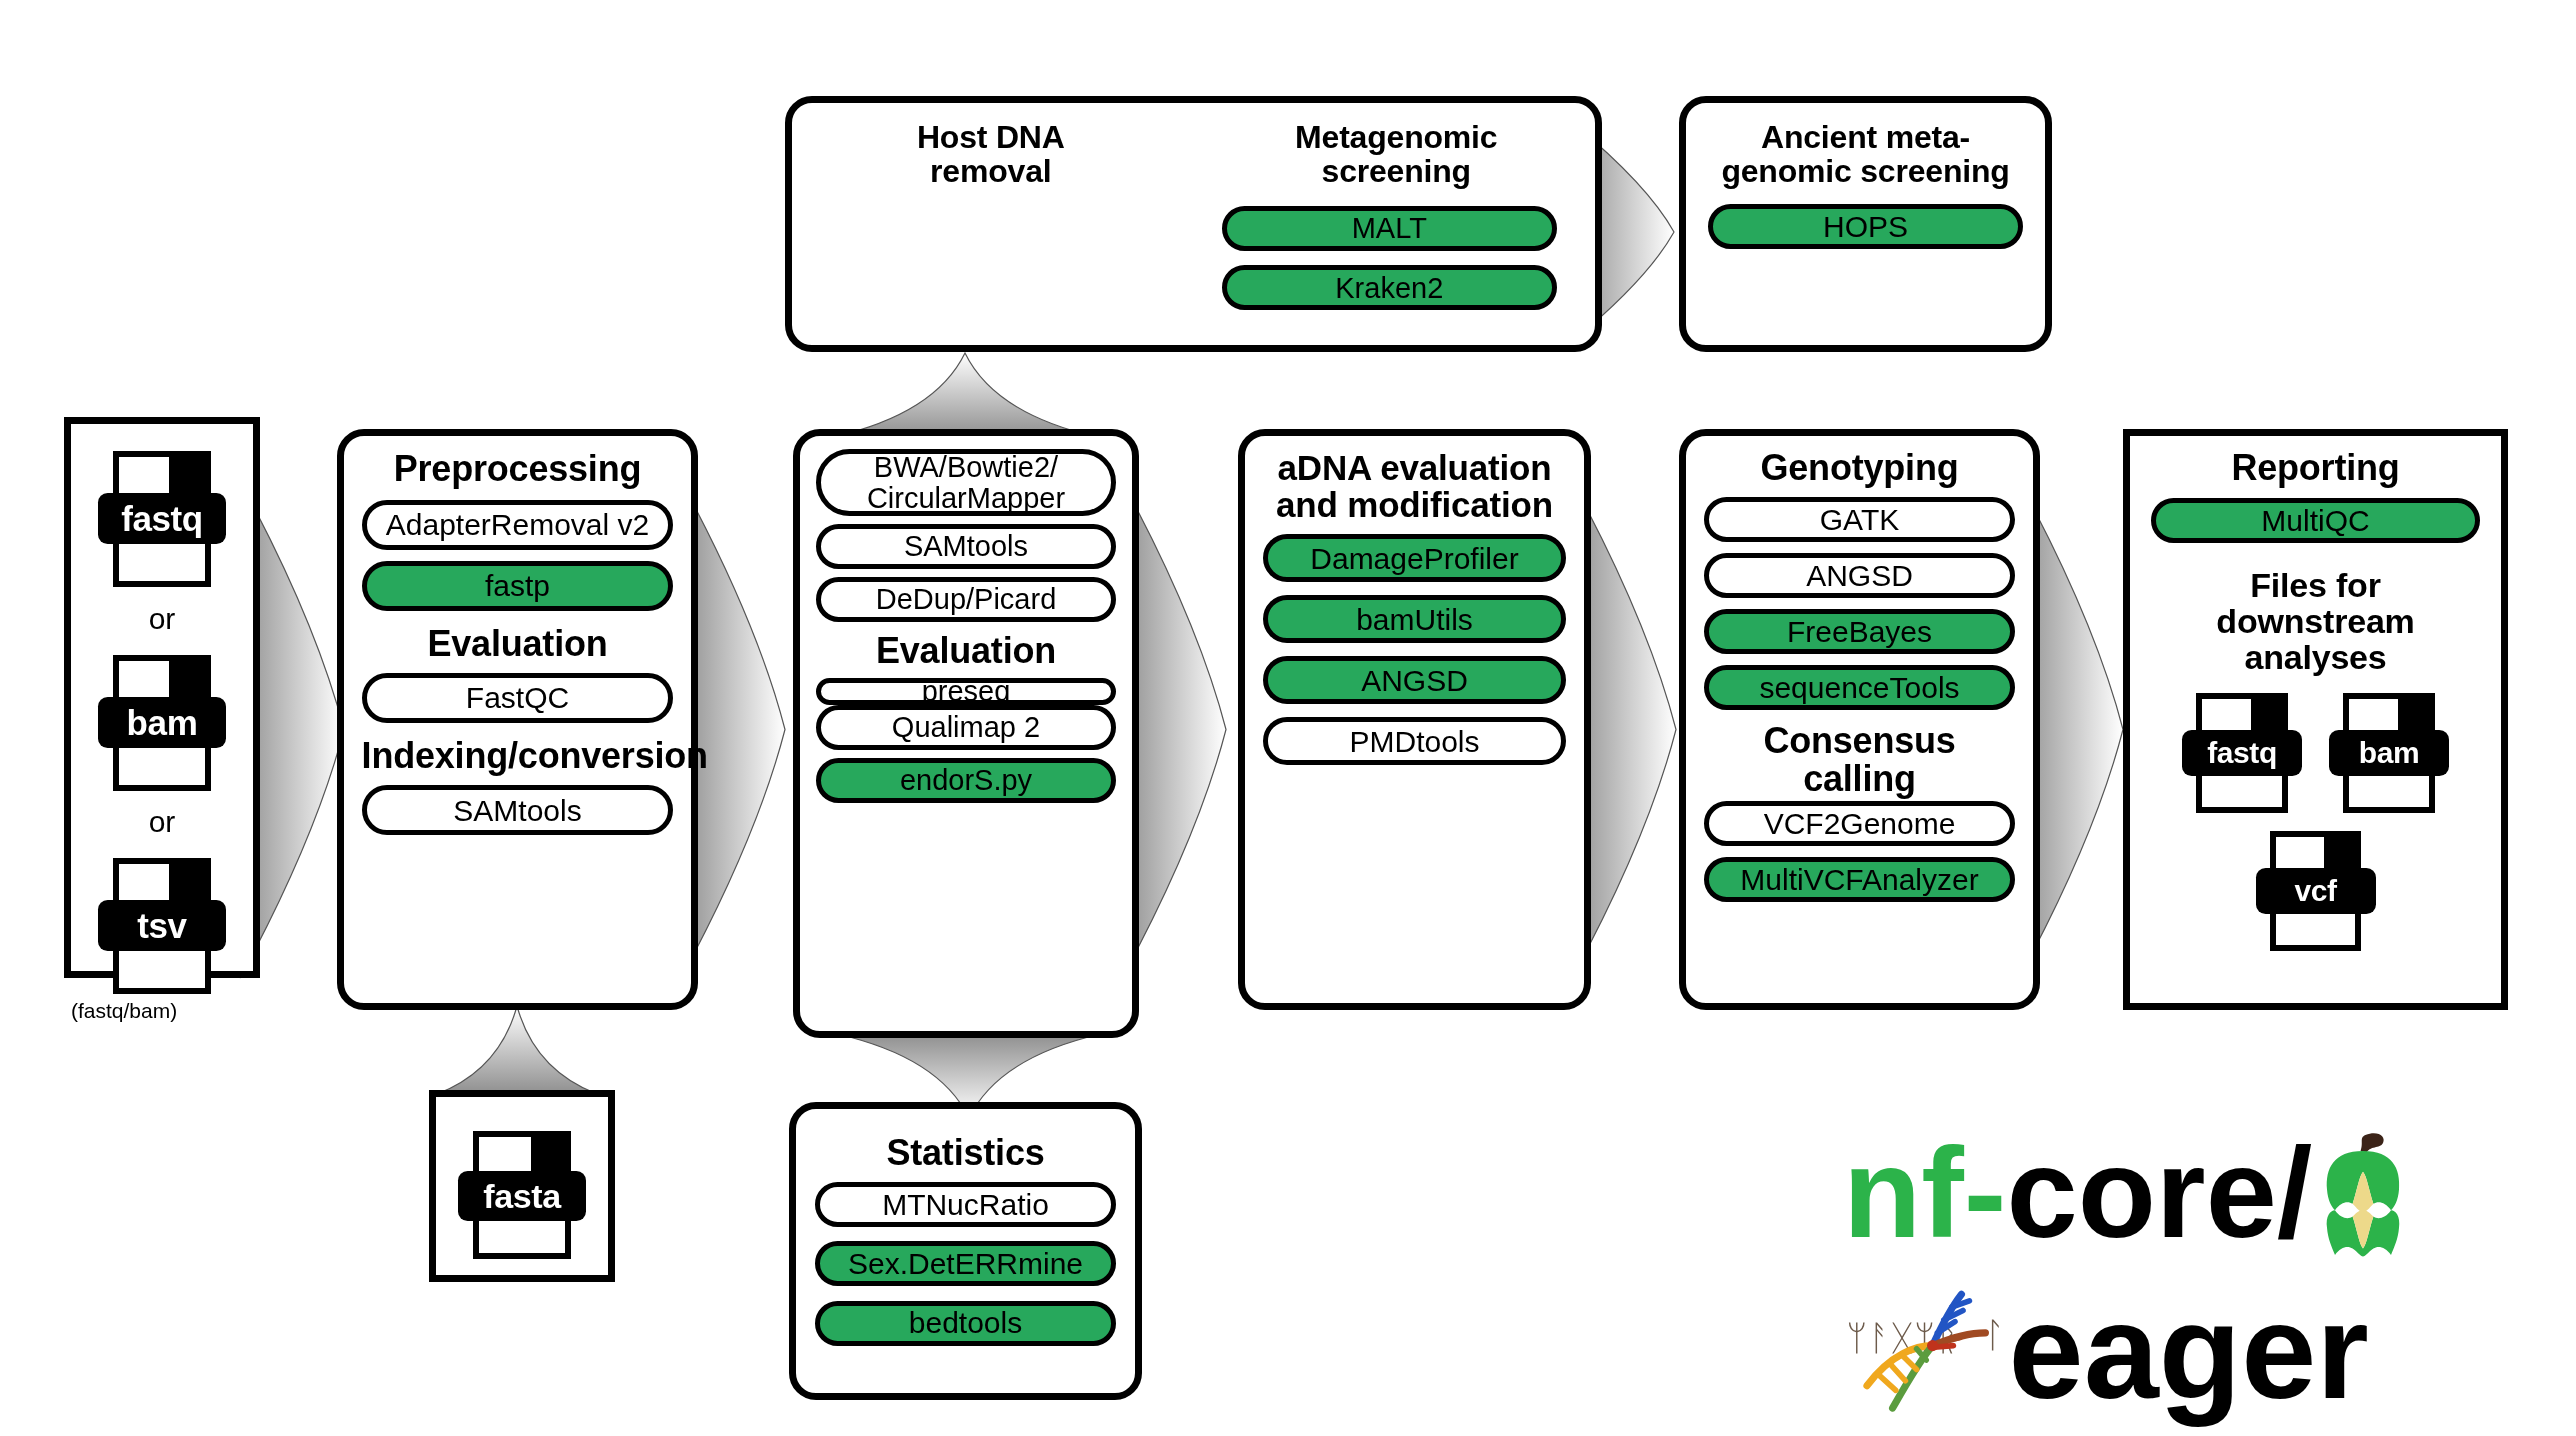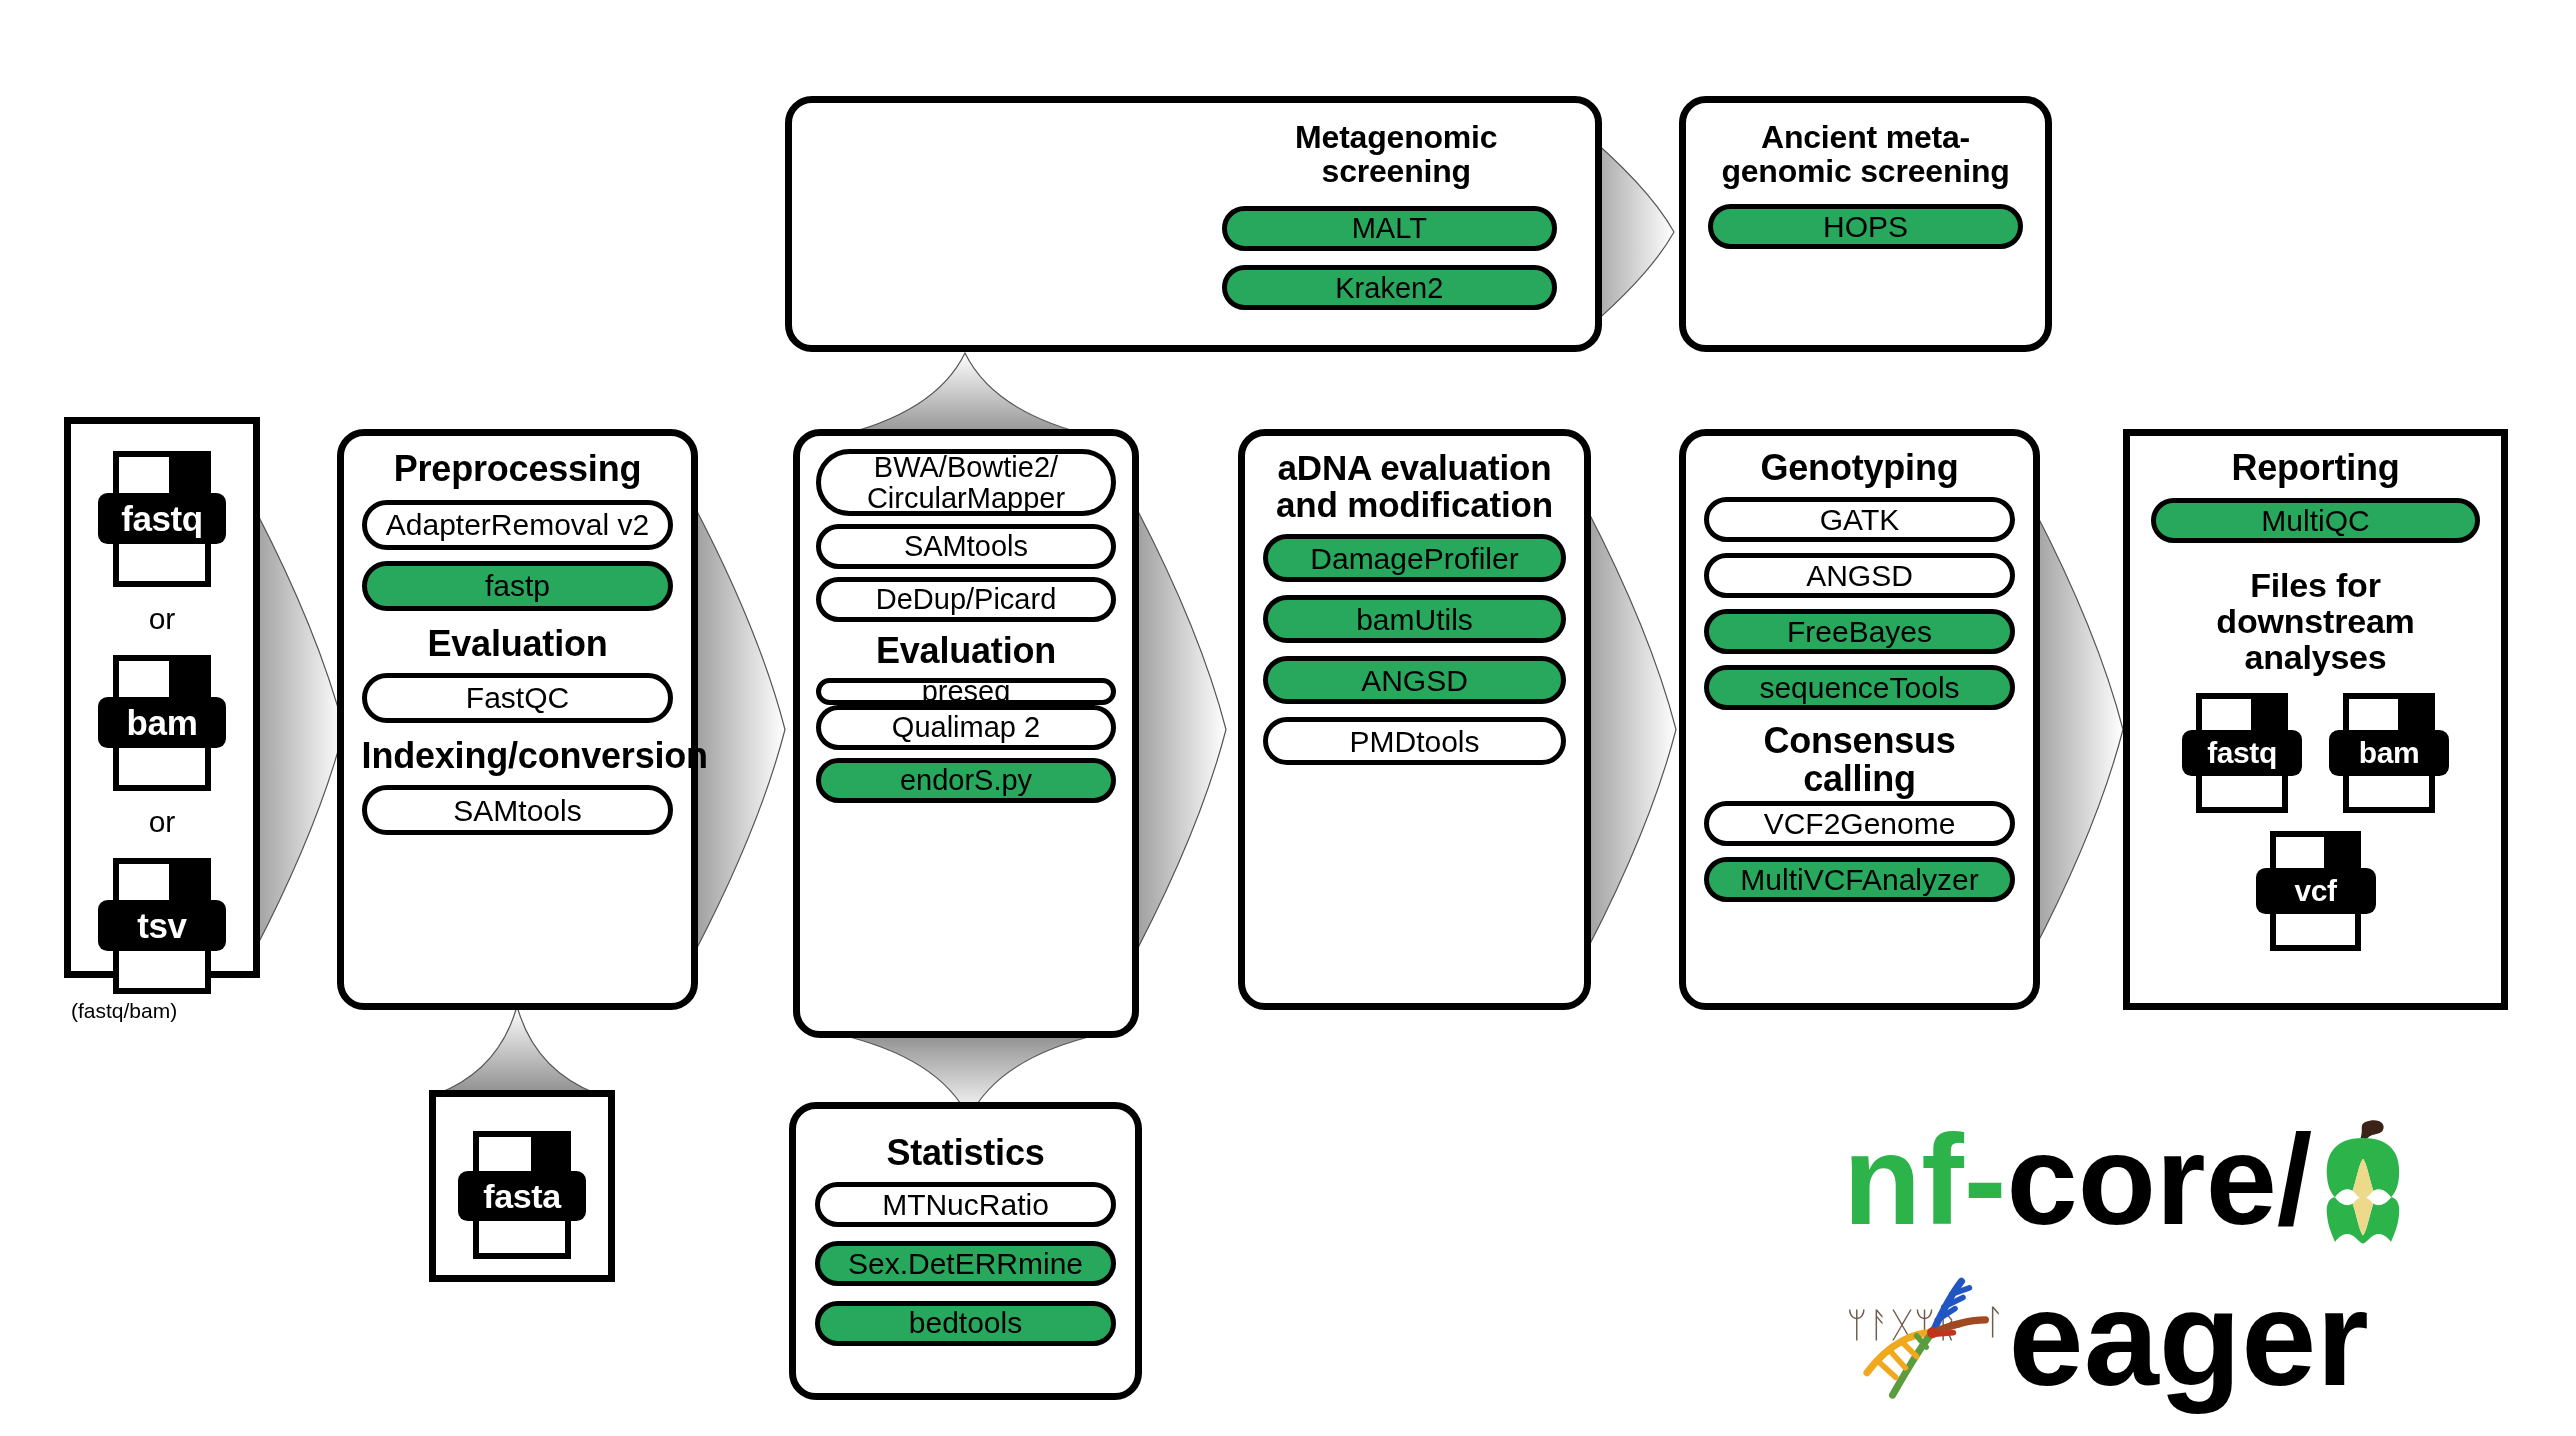--- a/index.html
+++ b/index.html
@@ -192,20 +192,22 @@
           <stop offset="1" stop-color="#ffffff"></stop>
     </linearGradient>
       </defs>
     <path d="M0,0 Q95,175 130,310 Q95,445 0,620 Z" fill="url(#gx3)" stroke="#555" stroke-width="1.5"></path>
   </svg>
 </div>
 
 <div class="stage round" style="left:785px; top:96px; width:817px; height:256px; padding:17.6px 24px;">
   <div style="display:flex; gap:56px; height:100%;">
     <div style="flex:1;">
+      <div class="stage-title" style="font-size:32px; white-space:pre-line; margin-bottom:17.6px; font-family:'Liberation Sans Narrow','Liberation Sans',sans-serif;">Host DNA
+removal</div>
     </div>
     <div style="flex:1;">
       <div class="stage-title" style="font-size:32px; white-space:pre-line; margin-bottom:17.6px;">Metagenomic
 screening</div>
       <div class="pill green" style="height:45px; font-size:29px; width:96%; margin-bottom:14.4px;">MALT</div>
       <div class="pill green" style="height:45px; font-size:29px; width:96%;">Kraken2</div>
     </div>
   </div>
 </div>
 
@@ -300,21 +302,21 @@
 
 <div class="stage round" style="left:789px; top:1102px; width:353px; height:298px; padding:25px 19px;">
   <div class="stage-title" style="font-size:36px; margin-bottom:9.6px;">Statistics</div>
   <div class="pill" style="height:45px; font-size:30px; margin-bottom:14.4px;">MTNucRatio</div>
   <div class="pill green" style="height:45px; font-size:30px; margin-bottom:14.4px;">Sex.DetERRmine</div>
   <div class="pill green" style="height:45px; font-size:30px;">bedtools</div>
 </div>
 
 <div id="logo" style="left:1843px; top:1106px; width:705px; height:320px;">
 
-  <div class="logo-row" style="height:148px;">
+  <div class="logo-row" style="height:148px;margin-top:13px;">
     <span class="logo-nf" style="font-size:128px; line-height:1;">nf</span>
     <span class="logo-nf" style="font-size:128px; line-height:1;">-</span>
     <span class="logo-core" style="font-size:128px; line-height:1;">core/</span>
     <svg width="88" height="132" viewBox="0 0 110 165" style="margin-left:6.4px;">
       <path d="M58,10 C74,4 84,12 80,20 C76,28 64,22 58,34 L52,30 C56,18 50,14 58,10 Z" fill="#3B2318"></path>
       <path d="M55,30 C18,30 8,52 10,78 C11,92 16,100 20,104 C27,94 36,92 42,96 C48,78 50,62 55,56 C60,62 62,78 68,96 C74,92 83,94 90,104 C94,100 99,92 100,78 C102,52 92,30 55,30 Z" fill="#2CB34A"></path>
       <path d="M20,160 C16,150 11,140 10,126 C8,112 14,104 20,104 C27,114 36,116 42,112 C48,130 50,146 55,152 C60,146 62,130 68,112 C74,116 83,114 90,104 C96,104 102,112 100,126 C99,140 94,150 90,160 C83,150 74,148 68,152 C62,156 58,162 55,162 C52,162 48,156 42,152 C36,148 27,150 20,160 Z" fill="#2CB34A"></path>
       <path d="M42,96 C48,78 50,62 55,56 C60,62 62,78 68,96 C62,102 60,106 55,106 C50,106 48,102 42,96 Z" fill="#EDD98A"></path>
       <path d="M42,112 C48,130 50,146 55,152 C60,146 62,130 68,112 C62,106 60,104 55,104 C50,104 48,106 42,112 Z" fill="#EDD98A"></path>
     </svg>

